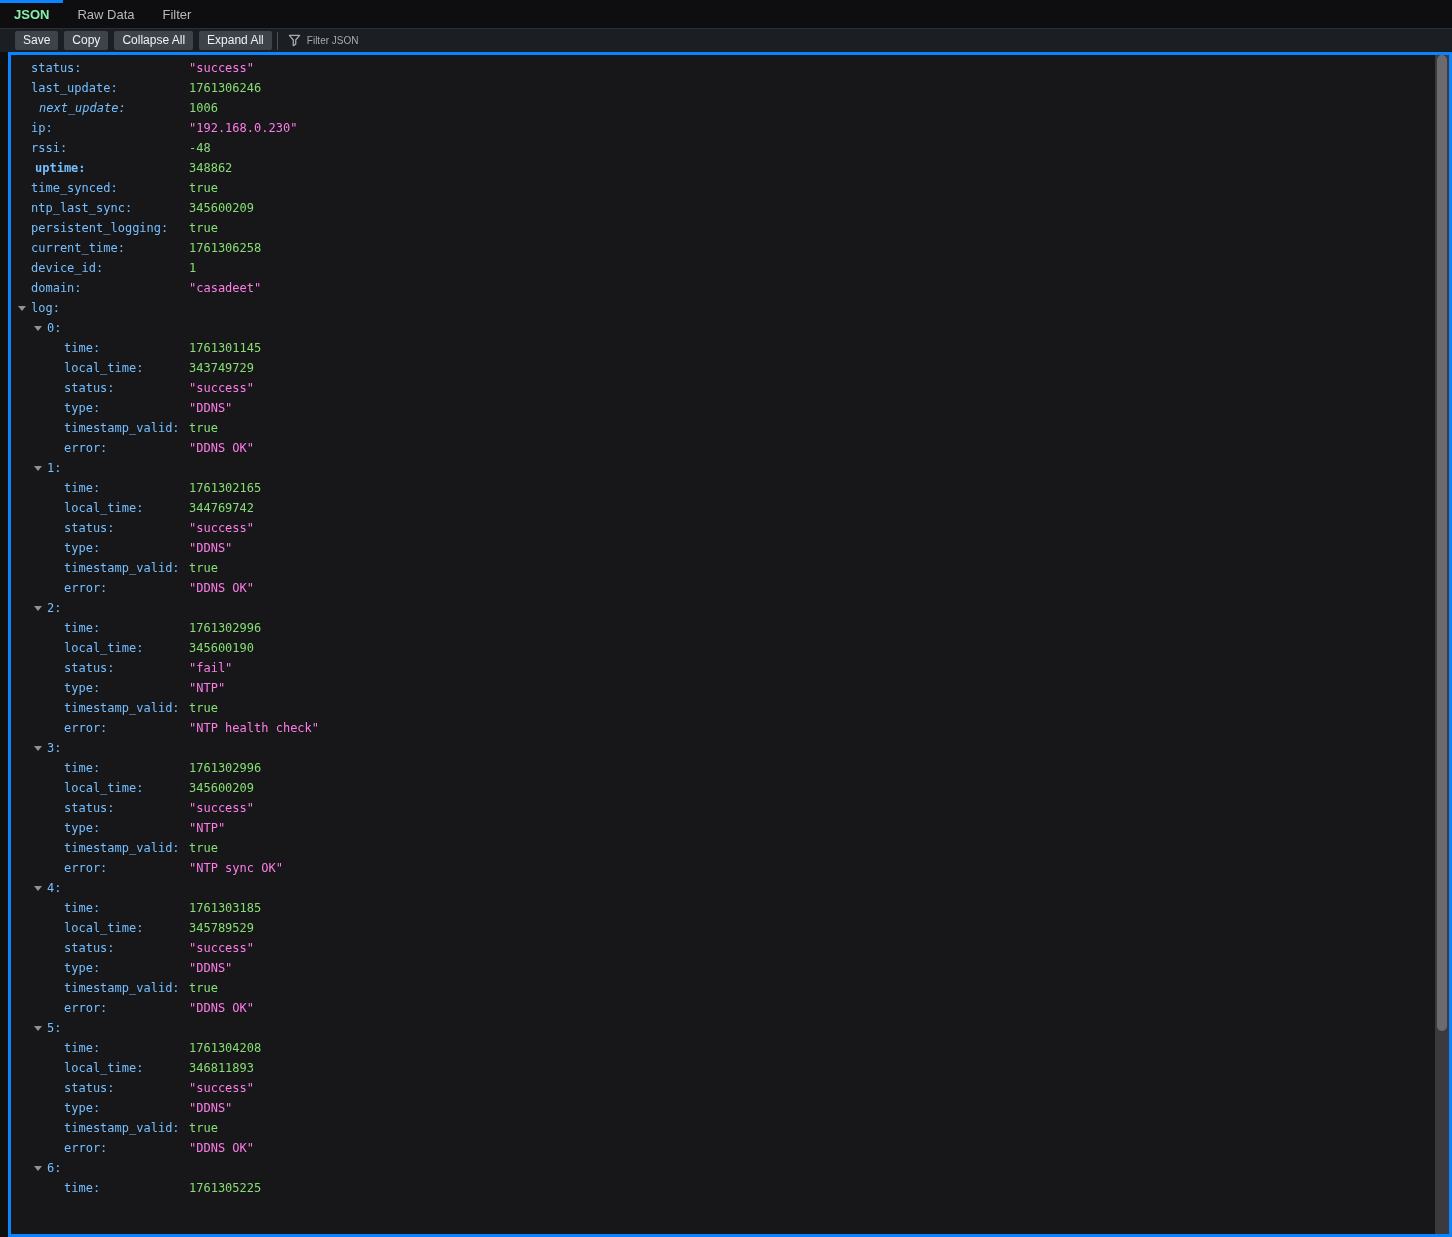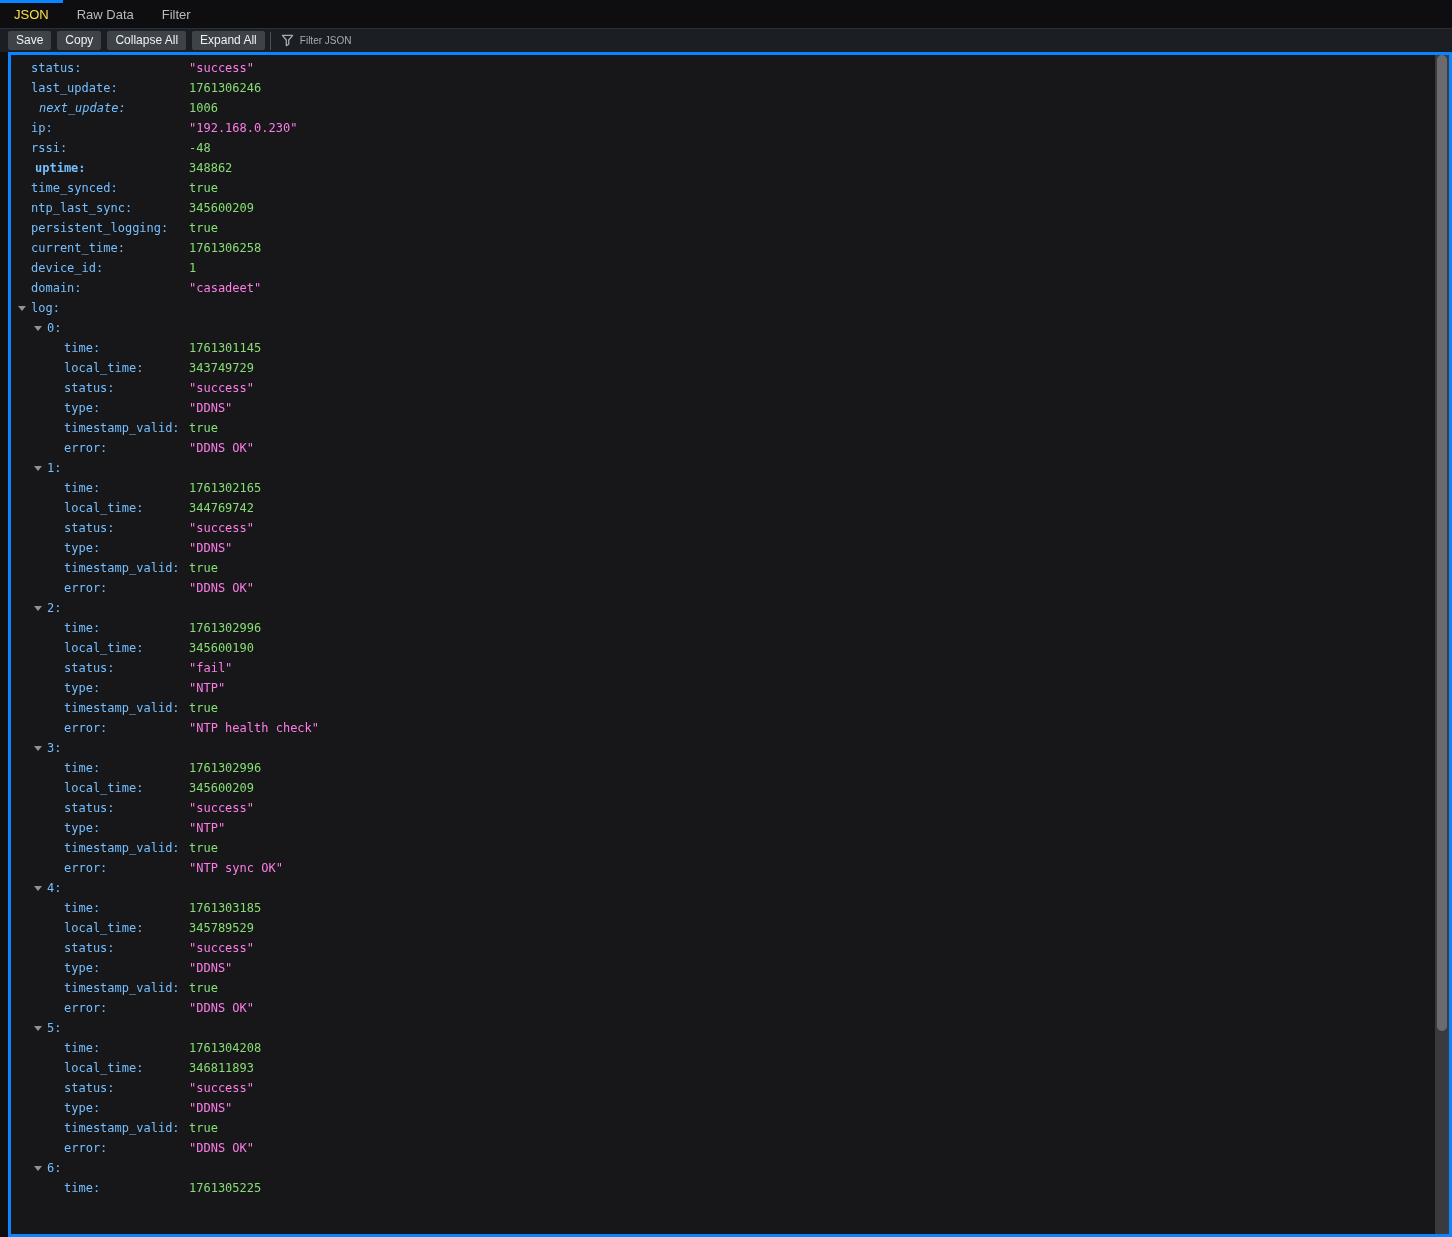--- a/index.html
+++ b/index.html
@@ -32,33 +32,33 @@
     align-items:stretch;
   }
   .tab{
     position:relative;
     display:flex;align-items:center;
     padding:0 14px;
     font-size:13px;
     color:#b6b9bd;
     cursor:default;
   }
-  .tab.active{color:#fde047;font-weight:normal;text-align:right;}
+  .tab.active{color:#86efac;font-weight:bold;text-align:right;}
   .tab.active .tab-indicator{
     position:absolute;top:0;left:0;right:0;height:3px;
     background:var(--c-accent);
   }
   
   .toolbar{
     height:24px;
     background:var(--bg-toolbar);
     border-top:1px solid #2c3036;
     display:flex;
     align-items:center;
-    padding:0 5px;
+    padding:0 12px;
   }
   .tbtn{
     height:19px;
     margin:0 3px;
     padding:0 8px;
     background:var(--btn-bg);
     color:var(--btn-text);
     border:none;border-radius:2px;
     font-family:"Liberation Sans", sans-serif;
     font-size:12px;

